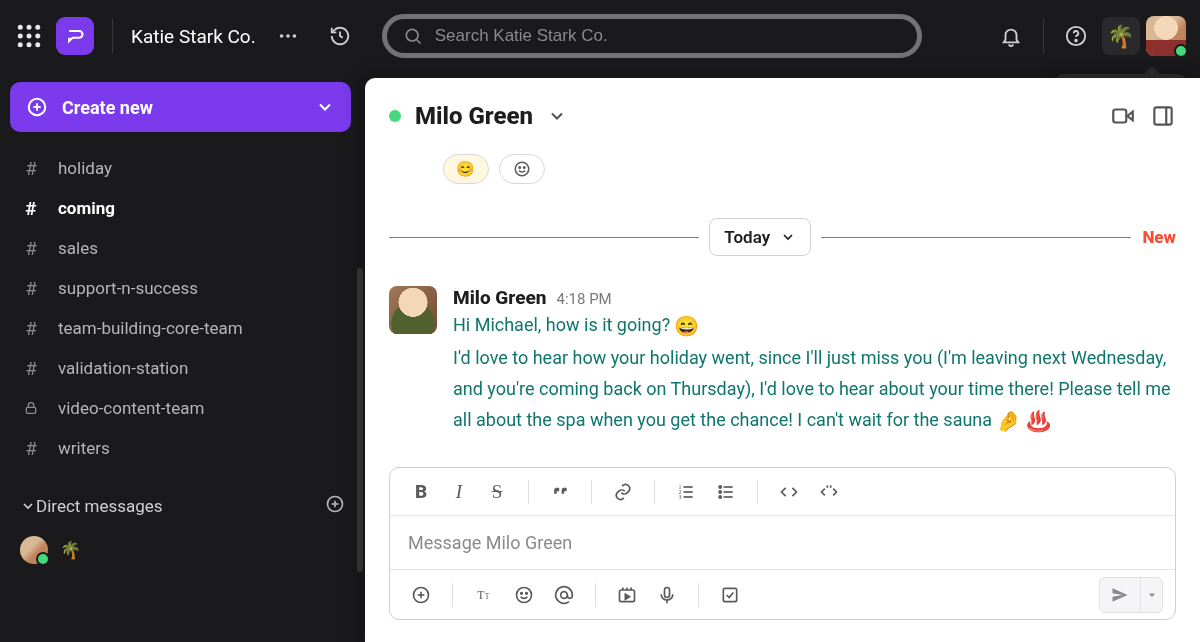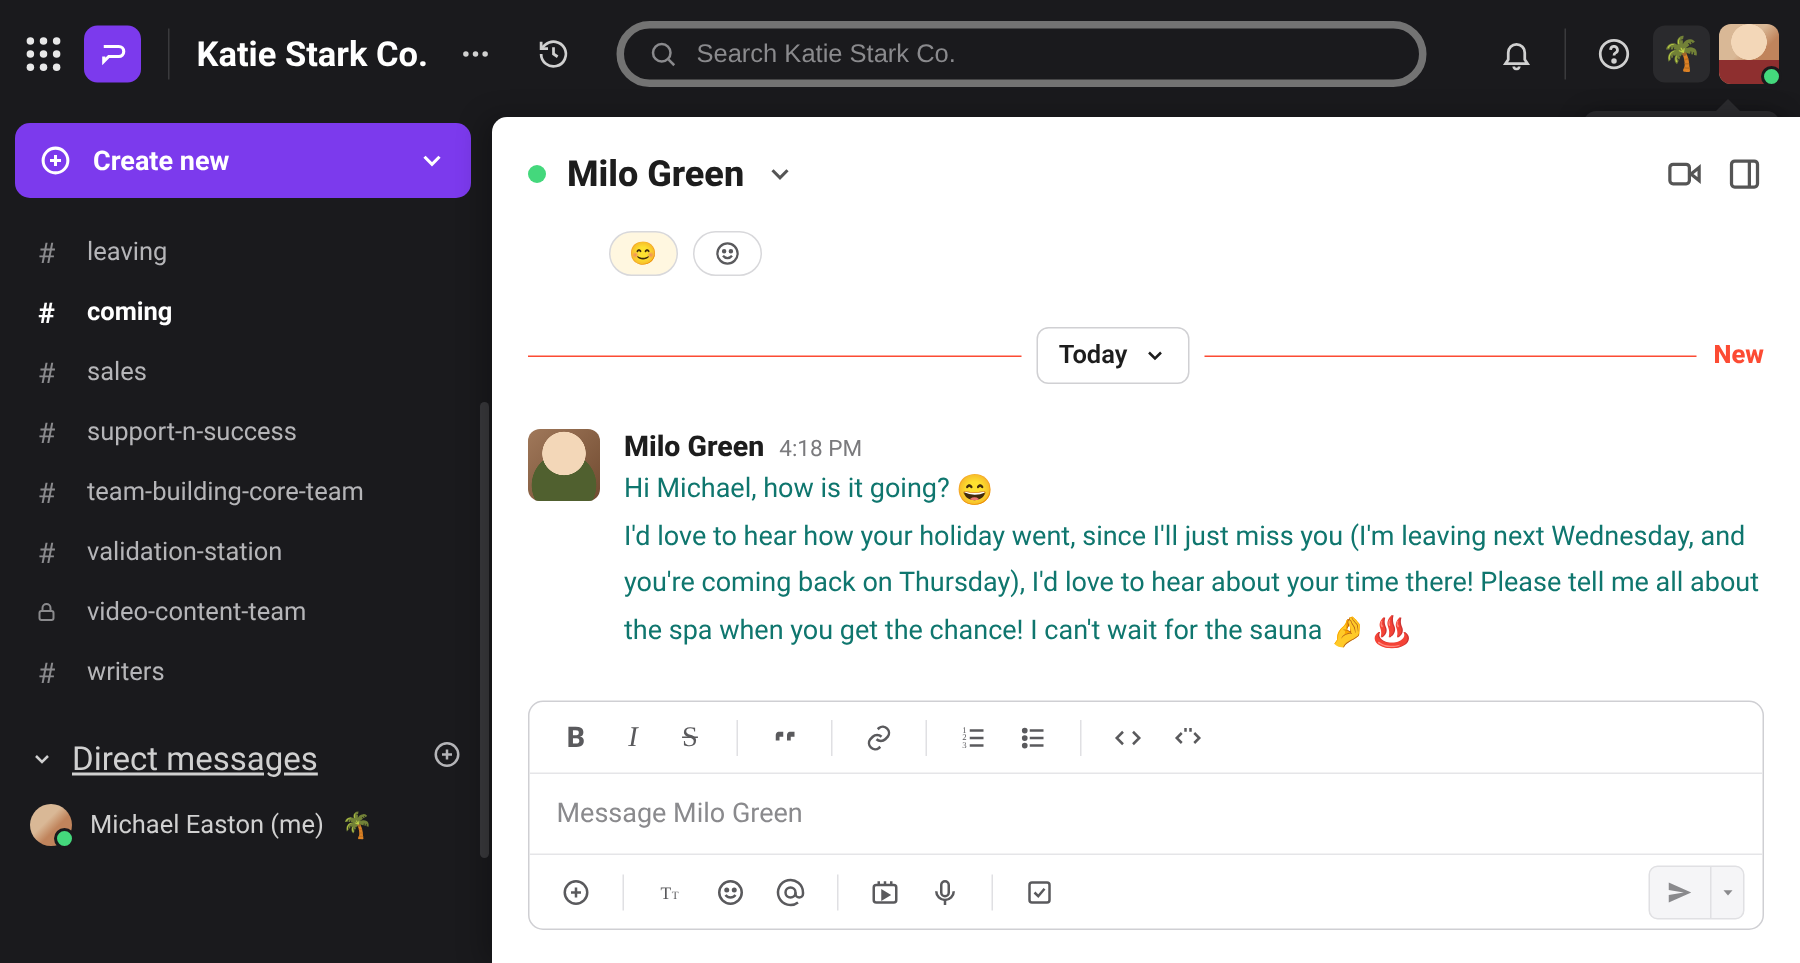--- a/index.html
+++ b/index.html
@@ -5,50 +5,50 @@
   * { box-sizing: border-box; margin: 0; padding: 0; }
   html, body { width: 1200px; height: 642px; overflow: hidden; font-family: -apple-system, BlinkMacSystemFont, "Segoe UI", Roboto, sans-serif; }
   body { background: #1a1a1d; color: #e8e8e8; display: flex; flex-direction: column; }
 
   
   .topbar { height: 72px; display: flex; align-items: center; padding: 0 14px; gap: 12px; }
   .grid-icon { width: 30px; height: 30px; display:flex;align-items:center;justify-content:center; color:#e8e8e8; cursor:pointer;}
   .logo-box { width: 38px; height: 38px; border-radius: 9px; background:#7c3aed; display:flex; align-items:center; justify-content:center; cursor:pointer;}
   .logo-box svg { width: 20px; height: 20px; }
   .vdiv { width:1px; height:34px; background:#3a3a3d; margin:0 6px;}
-  .workspace-name { font-size: 23px; font-weight: 700; color:#fff; cursor:pointer;}
+  .workspace-name { font-size: 19px; font-weight: 400; color:#fff; cursor:pointer;}
   .more-btn, .icon-btn { width:40px; height:40px; display:flex; align-items:center; justify-content:center; color:#d0d0d0; cursor:pointer; border-radius:6px;}
   .icon-btn svg, .more-btn svg { width:22px; height:22px; }
   .search-wrap { flex:1; margin:0 10px; max-width: 540px; }
   .search { height:44px; border:5px solid #737373; border-radius:22px; display:flex; align-items:center; padding:0 16px; gap:12px; color:#8a8a8d; cursor:text;}
   .search input { background:transparent; border:none; outline:none; color:#e8e8e8; font-size:17px; flex:1;}
   .search input::placeholder { color:#8a8a8d;}
   .topbar-right { display:flex; align-items:center; gap:6px; margin-left:auto;}
   .palm-btn { width:38px; height:38px; border-radius:8px; background:#2a2a2d; display:flex; align-items:center; justify-content:center; font-size:22px; cursor:pointer;}
   .avatar { width:40px; height:40px; border-radius:8px; position:relative; cursor:pointer; overflow:visible;}
   .avatar .face { width:100%; height:100%; border-radius:8px; background: linear-gradient(135deg,#d9b896 40%, #c0845c 60%); display:flex; align-items:center; justify-content:center; position:relative; overflow:hidden;}
   .avatar .face::before { content:""; position:absolute; inset:0; background: radial-gradient(circle at 50% 30%, #f3d7b8 0 34%, transparent 35%), linear-gradient(0deg,#8e2f2f 0 40%, transparent 40%); }
   .avatar .presence { position:absolute; right:-2px; bottom:-2px; width:14px; height:14px; border-radius:50%; background:#44d87c; border:2px solid #1a1a1d;}
   .tooltip { position:absolute; top:74px; right:14px; background:#2b2b2e; color:#fff; padding:10px 16px; border-radius:8px; font-size:17px; font-weight:700; display:flex; align-items:center; gap:10px; box-shadow:0 4px 18px rgba(0,0,0,.45);}
   .tooltip::before { content:""; position:absolute; top:-8px; right:26px; border:8px solid transparent; border-bottom-color:#2b2b2e; border-top:none;}
 
   
   .app-body { display:flex; flex:1; min-height:0;}
 
   
-  .sidebar { width:328px; display:flex; flex-direction:column; background:#1a1a1d; }
+  .sidebar { width:365px; display:flex; flex-direction:column; background:#1a1a1d; }
   .create-btn { margin:10px 14px 16px 10px; height:50px; border-radius:10px; background:#7c3aed; color:#fff; display:flex; align-items:center; padding:0 16px; gap:14px; font-size:18px; font-weight:700; cursor:pointer;}
   .create-btn .chev { margin-left:auto; }
   .sidebar-content { flex:1; overflow:hidden; padding:0 6px; position:relative;}
   .side-row { display:flex; align-items:center; height:40px; padding:0 14px; gap:16px; color:#b5b5b8; font-size:17px; cursor:pointer; border-radius:6px;}
   .side-row.active { color:#fff; font-weight:700;}
   .side-row .hash { width:22px; text-align:center; font-size:19px; color:#8a8a8d;}
   .side-row.active .hash { color:#fff;}
   .side-row .lock-ic, .side-row .plus-ic { width:22px; display:flex; justify-content:center; color:#8a8a8d;}
-  .section-head { display:flex; align-items:center; height:44px; padding:0 14px; gap:12px; color:#d0d0d0; font-size:22px; margin-top:16px; cursor:pointer;text-decoration:underline;}
+  .section-head { display:flex; align-items:center; height:44px; padding:0 14px; color:#d0d0d0; font-size:17px; margin-top:16px; cursor:pointer;}
   .section-head .plus-side { margin-left:auto; color:#b5b5b8;}
   .dm-row { display:flex; align-items:center; height:44px; padding:0 14px; gap:12px; color:#d0d0d0; font-size:17px; cursor:pointer;}
   .dm-avatar { width:28px; height:28px; border-radius:50%; background:linear-gradient(135deg,#d9b896 40%,#c0845c 60%); position:relative;}
   .dm-avatar::after { content:""; position:absolute; right:-2px; bottom:-2px; width:10px; height:10px; border-radius:50%; background:#44d87c; border:2px solid #1a1a1d;}
   .scroll-shadow-bar { position:absolute; right:2px; top:120px; bottom:70px; width:6px; background:#3a3a3d; border-radius:3px;}
 
   
   .main { flex:1; background:#fff; border-top-left-radius:10px; margin-top:6px; display:flex; flex-direction:column; color:#1d1d1d; box-shadow: -6px 0 18px rgba(0,0,0,.25); position:relative; min-width:0;}
   .chat-head { height:76px; display:flex; align-items:center; padding:0 24px; gap:14px;}
   .presence-dot { width:12px; height:12px; border-radius:50%; background:#44d87c;}
@@ -181,21 +181,21 @@
         </svg>
       <span>Create new</span>
       <svg class="chev" viewBox="0 0 24 24" width="20" height="20" fill="none" stroke="#fff" stroke-width="2.5">
           <polyline points="6 9 12 15 18 9"></polyline>
         </svg>
     </div>
 
     <div class="sidebar-content">
       <div class="side-row">
           <span class="hash">#</span>
-          <span>leaving</span>
+          <span>holiday</span>
         </div>
       <div class="side-row active">
           <span class="hash">#</span>
           <span>coming</span>
         </div>
       <div class="side-row">
           <span class="hash">#</span>
           <span>sales</span>
         </div>
       <div class="side-row">
@@ -231,21 +231,20 @@
         <span>Direct messages</span>
         <span class="plus-side"><svg viewBox="0 0 24 24" width="20" height="20" fill="none" stroke="currentColor" stroke-width="2">
               <circle cx="12" cy="12" r="9"></circle>
               <line x1="12" y1="8" x2="12" y2="16"></line>
               <line x1="8" y1="12" x2="16" y2="12"></line>
             </svg></span>
       </div>
 
       <div class="dm-row">
         <div class="dm-avatar"></div>
-        <span>Michael Easton (me)</span>
         <span>🌴</span>
       </div>
       <div class="scroll-shadow-bar"></div>
     </div>
   </div>
 
   <div class="main">
     <div class="chat-head">
       <span class="presence-dot"></span>
       <span class="chat-title">Milo Green</span>

